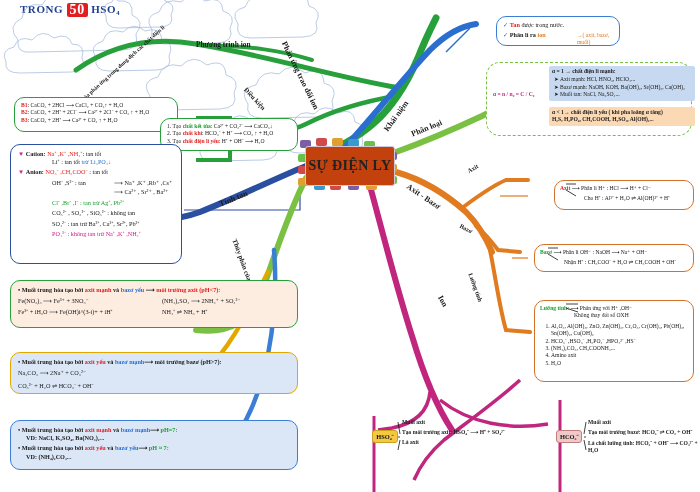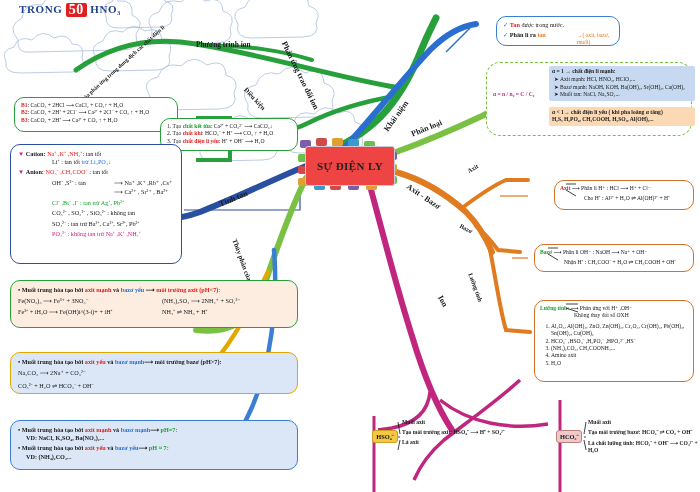--- a/index.html
+++ b/index.html
@@ -28,23 +28,23 @@
   .t6{font-size:5.6px;}
   .t65{font-size:6.2px;}
   .t7{font-size:6.8px;}
   .t75{font-size:7.4px;}
   .t8{font-size:8px;}
   .red{color:#e02020;} .grn{color:#18a02c;} .blu{color:#2a6fd0;}
   .org{color:#e07b20;} .mag{color:#d0208a;}
   .bold{font-weight:bold;}
   
   #center{position:absolute;left:305px;top:146px;width:88px;height:38px;
-          background:#ef4444;border:1px solid #cfc7d8;border-radius:3px;
+          background:#c2410c;border:1px solid #cfc7d8;border-radius:3px;
           display:flex;align-items:center;justify-content:center;
-          font-weight:bold;font-size:11px;letter-spacing:.4px;color:#222;z-index:6;}
+          font-weight:bold;font-size:14px;letter-spacing:.4px;color:#222;z-index:6;}
   .chip{position:absolute;width:11px;height:8px;border-radius:2px;z-index:5;}
   
   .blab{position:absolute;font-weight:bold;color:#1a1a1a;white-space:nowrap;
         transform-origin:0 0;}
   .tagbox{position:absolute;box-sizing:border-box;border-radius:3px;
           font-weight:bold;text-align:center;padding:1px 3px;font-size:6.4px;}
   ul.cl{margin:1px 0 0 0;padding-left:9px;}
   ul.cl li{margin:0;}
   ol.cl{margin:1px 0 0 0;padding-left:11px;}
   ol.cl li{margin:0;}
@@ -112,21 +112,21 @@
     <path d="M374 416 L 374 492" stroke="#c0267e" stroke-width="3" fill="none"></path>
     <path d="M560 400 L 560 492" stroke="#c0267e" stroke-width="3" fill="none"></path>
 
     <g stroke="#1a1a1a" stroke-width="0.8" fill="none">
       <path d="M151 194 L 175 190"></path>
         <path d="M151 194 L 175 203"></path>
     </g>
   </svg>
 
   <div id="logo">
-    <div class="l2"><span>TRONG </span><span class="num">50</span><span> HNO₃</span></div>
+    <div class="l2"><span>TRONG </span><span class="num">50</span><span> HSO₄</span></div>
   </div>
 
   <div class="chip" style="left:300px;top:140px;background:#7a5ea8;"></div>
   <div class="chip" style="left:316px;top:138px;background:#d04a4a;"></div>
   <div class="chip" style="left:332px;top:138px;background:#e0a030;"></div>
   <div class="chip" style="left:348px;top:139px;background:#3a9ad0;"></div>
   <div class="chip" style="left:364px;top:141px;background:#6ac04a;"></div>
   <div class="chip" style="left:298px;top:154px;background:#6ac04a;"></div>
   <div class="chip" style="left:298px;top:166px;background:#d04a4a;"></div>
   <div class="chip" style="left:298px;top:178px;background:#e0a030;"></div>

